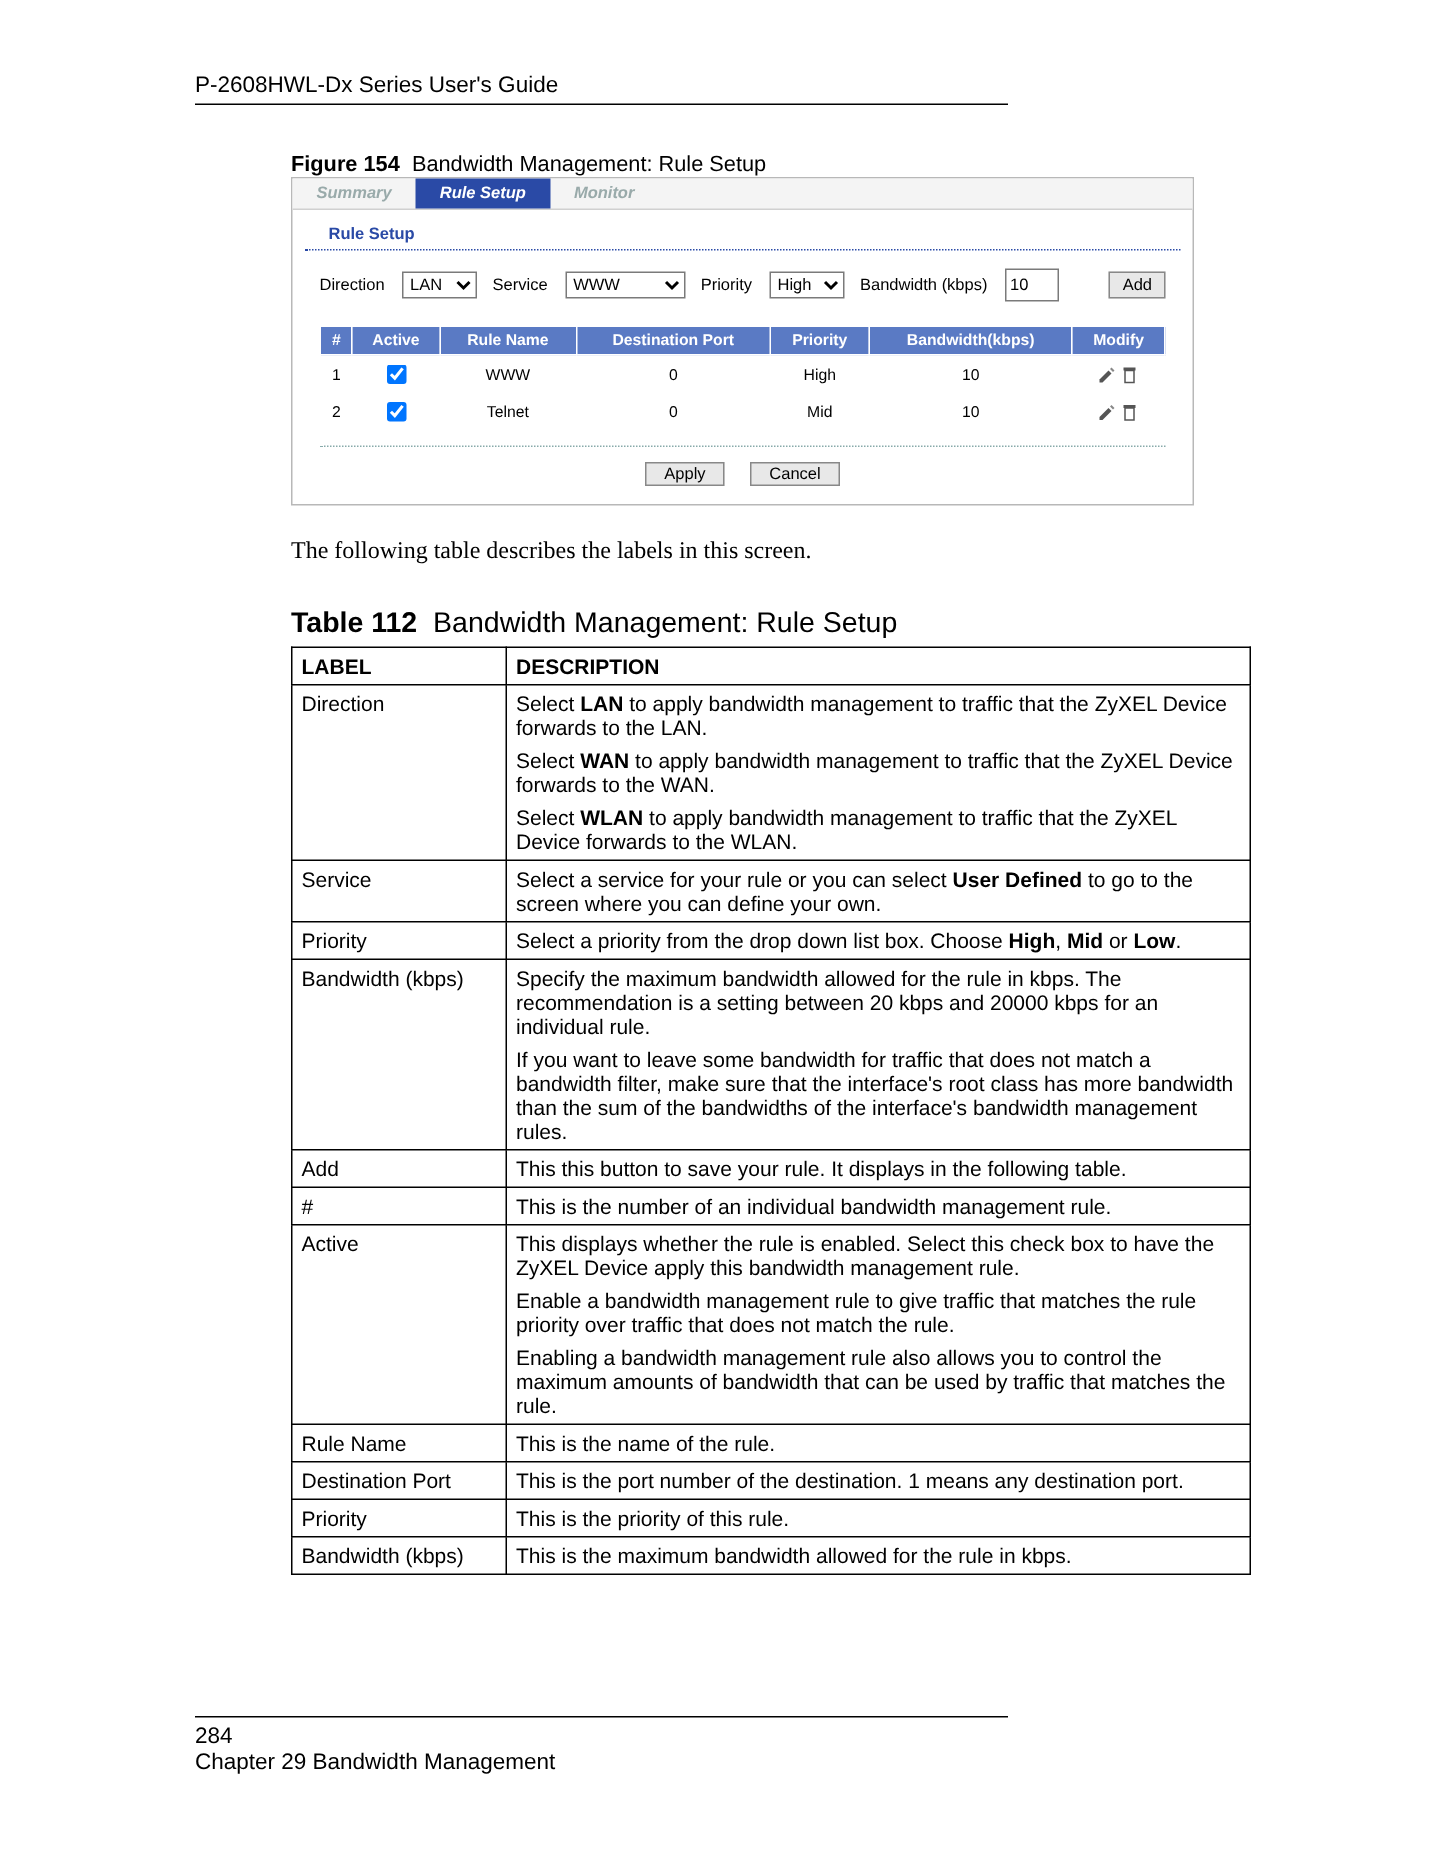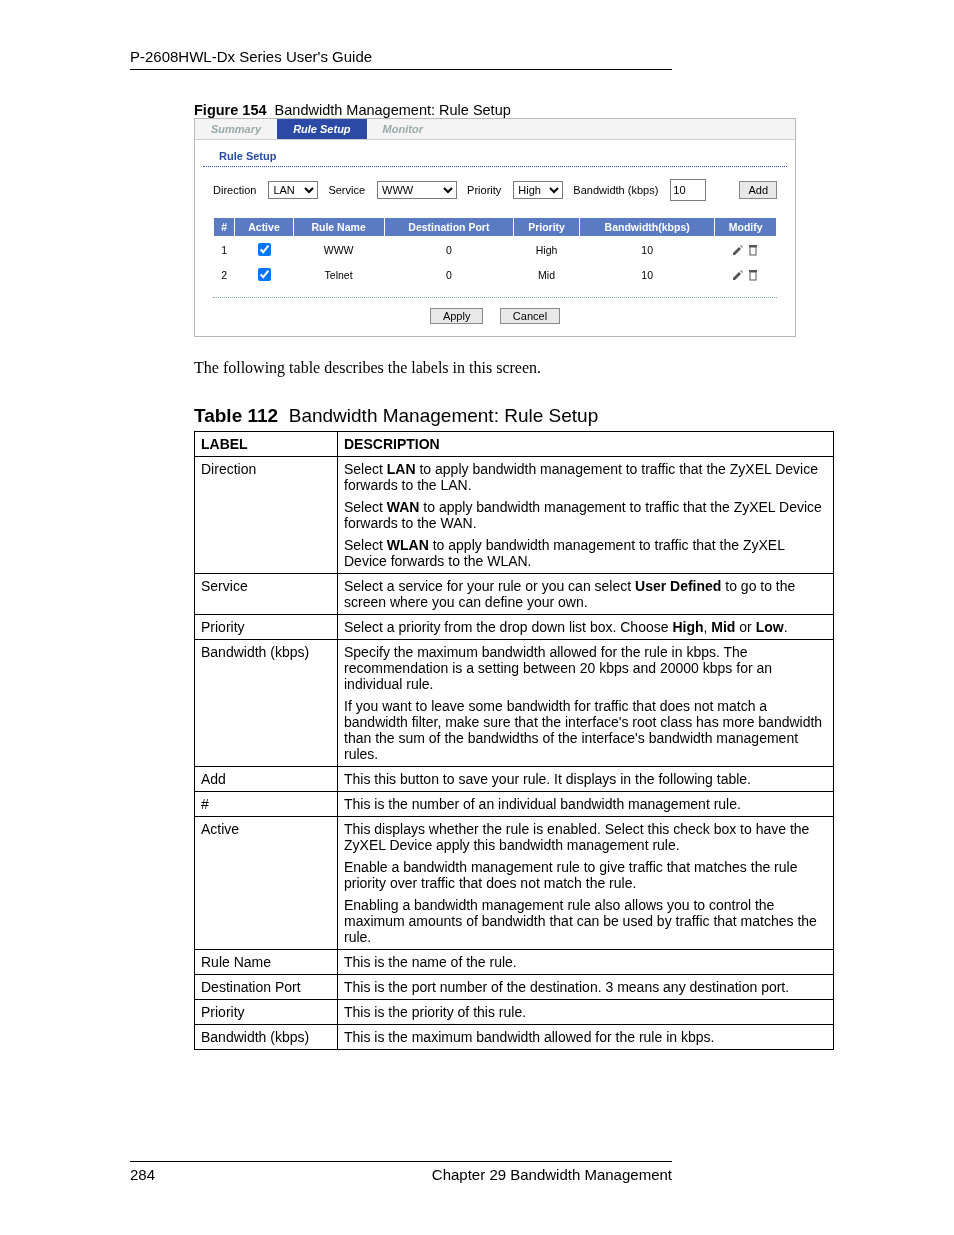--- a/index.html
+++ b/index.html
@@ -33,21 +33,21 @@
   .tbl-caption { margin-top:28px; font-size:19px; margin-left:64px; }
 
   
   .desc-table { margin-left:64px; width:640px; border-collapse:collapse; font-size:14px; margin-top:4px; }
   .desc-table th, .desc-table td { border:1px solid #000; padding:4px 6px; vertical-align:top; text-align:left; }
   .desc-table th { font-weight:bold; }
   .desc-table td p { margin:0 0 6px 0; }
   .desc-table td p:last-child { margin-bottom:0; }
   .label-col { width:130px; }
 
-  .footer { position:absolute; left:130px; right:110px; bottom:52px; border-top:1px solid #000; padding-top:4px; font-size:15px; display:flex; justify-content:space-between; }
+  .footer { position:absolute; left:130px; right:110px; bottom:52px; border-top:1px solid #000; padding-top:4px; font-size:15px; display:flex; justify-content:space-between;flex-direction:column; }
 
   .icon { display:inline-block; }
 </style>
 </head>
 <body>
 
 <div class="page">
   <div class="content">
     <div class="doc-title">P-2608HWL-Dx Series User's Guide</div>
 
@@ -200,21 +200,21 @@
       </tr>
       <tr>
         <td>Rule Name</td>
         <td>
               <p>This is the name of the rule.</p>
             </td>
       </tr>
       <tr>
         <td>Destination Port</td>
         <td>
-              <p>This is the port number of the destination. 3 means any destination port.</p>
+              <p>This is the port number of the destination. 1 means any destination port.</p>
             </td>
       </tr>
       <tr>
         <td>Priority</td>
         <td>
               <p>This is the priority of this rule.</p>
             </td>
       </tr>
       <tr>
         <td>Bandwidth (kbps)</td>

